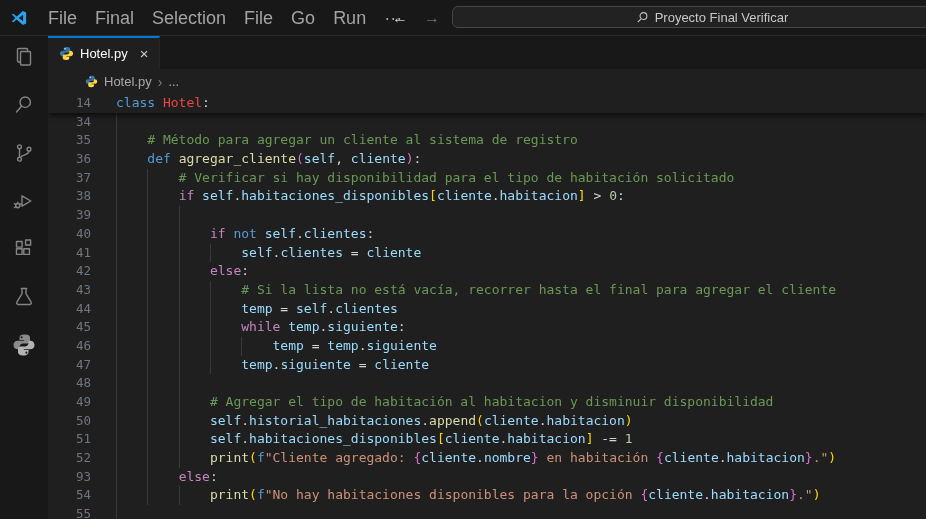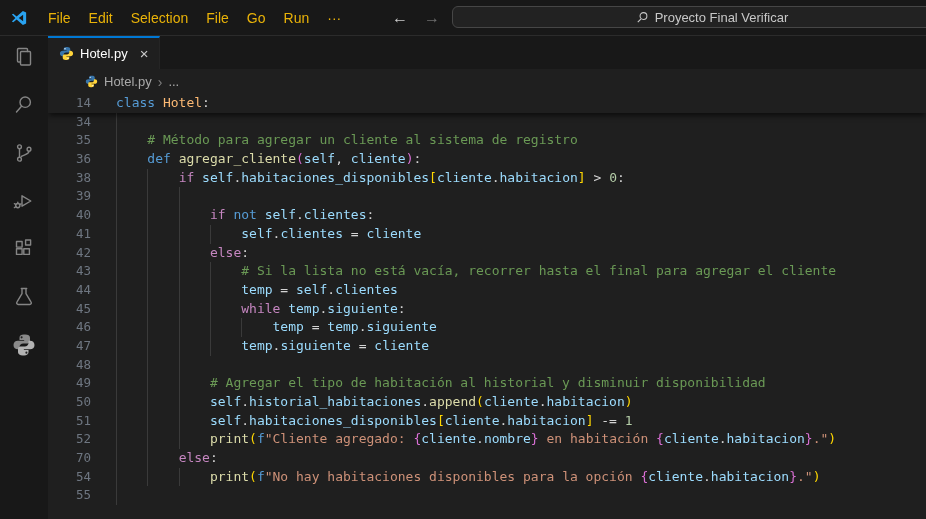--- a/index.html
+++ b/index.html
@@ -3,21 +3,21 @@
 <meta charset="utf-8">
 <style>
   html,body{margin:0;padding:0;background:#101010;}
   .app{position:relative;width:926px;height:519px;background:#1f1f1f;overflow:hidden;
        font-family:"Liberation Sans",sans-serif;-webkit-font-smoothing:antialiased;}
   
   .titlebar{position:relative;height:36px;background:#181818;border-bottom:1px solid #2b2b2b;
             display:flex;align-items:center;box-sizing:border-box;}
   .logo{width:20px;height:20px;margin:0 10px 0 9px;display:flex;align-items:center;justify-content:center;}
   .menus{display:flex;align-items:center;height:100%;}
-  .menu-item{padding:0 9px;height:24px;line-height:24px;color:#eab308;font-size:14px;border-radius:5px;cursor:default;}
+  .menu-item{padding:0 9px;height:24px;line-height:24px;color:#a3a3a3;font-size:18px;border-radius:5px;cursor:default;}
   .nav{position:absolute;left:390px;top:0;height:36px;display:flex;align-items:center;gap:12px;}
   .navbtn{font-size:16px;color:#cccccc;width:20px;text-align:center;}
   .navbtn.dim{color:#6e6e6e;}
   .searchbox{position:absolute;left:452px;top:6px;width:520px;height:22px;background:#222222;
              border:1px solid #464646;border-radius:6px;display:flex;align-items:center;justify-content:center;
              gap:6px;color:#c8c8c8;font-size:13px;box-sizing:border-box;}
   
   .bodyrow{display:flex;height:483px;}
   .activitybar{width:48px;background:#181818;display:flex;flex-direction:column;align-items:center;
                padding-top:8px;gap:22px;box-sizing:border-box;}
@@ -50,21 +50,21 @@
 <div class="app">
 
   <div class="titlebar">
     <div class="logo">
       <svg width="18" height="18" viewBox="0 0 24 24">
           <path fill="#29a3f1" d="M17.2 2.6 8.9 10 4.3 6.4 2.5 7.3l4.7 4.7-4.7 4.7 1.8.9L8.9 14l8.3 7.4 4.3-2.1V4.7l-4.3-2.1zm.3 5.1v8.6L11.7 12l5.8-4.3z"></path>
         </svg>
     </div>
     <div class="menus">
         <div class="menu-item">File</div>
-        <div class="menu-item">Edit</div>
+        <div class="menu-item">Final</div>
         <div class="menu-item">Selection</div>
         <div class="menu-item">File</div>
         <div class="menu-item">Go</div>
         <div class="menu-item">Run</div>
         <div class="menu-item">···</div>
       </div>
     <div class="nav">
       <span class="navbtn">←</span>
       <span class="navbtn dim">→</span>
     </div>
@@ -154,41 +154,42 @@
               <circle fill="#ffffff" cx="9.6" cy="13.1" r=".7"></circle>
             </svg>
         </span>
         <span class="bc-item">Hotel.py</span>
         <span class="bc-sep">›</span>
         <span class="bc-item">...</span>
       </div>
 
       <div class="editor">
         <div id="sticky">
-            <div class="code-line sticky"><span class="ln">14</span><span class="lc"><span style="color: rgb(86, 156, 214);">class</span><span style="color: rgb(212, 212, 212);"> </span><span style="color: #fdba74;">Hotel</span><span style="color: rgb(212, 212, 212);">:</span></span></div>
+            <div class="code-line sticky"><span class="ln">14</span><span class="lc"><span style="color: rgb(86, 156, 214);">class</span><span style="color: rgb(212, 212, 212);"> </span><span style="color: #ef4444;">Hotel</span><span style="color: rgb(212, 212, 212);">:</span></span></div>
           </div>
         <div id="code">
             <div class="code-line"><span class="ln">34</span><span class="lc"><i class="guide" style="left: calc(0ch + 8px);"></i></span></div>
             <div class="code-line"><span class="ln">35</span><span class="lc"><i class="guide" style="left: calc(0ch + 8px);"></i><span style="color: rgb(106, 153, 85);">    # Método para agregar un cliente al sistema de registro</span></span></div>
             <div class="code-line"><span class="ln">36</span><span class="lc"><i class="guide" style="left: calc(0ch + 8px);"></i><span style="color: rgb(212, 212, 212);">    </span><span style="color: rgb(86, 156, 214);">def</span><span style="color: rgb(212, 212, 212);"> </span><span style="color: rgb(220, 220, 170);">agregar_cliente</span><span style="color: rgb(218, 112, 214);">(</span><span style="color: rgb(156, 220, 254);">self</span><span style="color: rgb(212, 212, 212);">, </span><span style="color: rgb(156, 220, 254);">cliente</span><span style="color: rgb(218, 112, 214);">)</span><span style="color: rgb(212, 212, 212);">:</span></span></div>
+            <div class="code-line"><span class="ln">37</span><span class="lc"><i class="guide" style="left: calc(0ch + 8px);"></i><i class="guide" style="left: calc(4ch + 8px);"></i><span style="color: rgb(106, 153, 85);">        # Verificar si hay disponibilidad para el tipo de habitación solicitado</span></span></div>
             <div class="code-line"><span class="ln">38</span><span class="lc"><i class="guide" style="left: calc(0ch + 8px);"></i><i class="guide" style="left: calc(4ch + 8px);"></i><span style="color: rgb(212, 212, 212);">        </span><span style="color: rgb(197, 134, 192);">if</span><span style="color: rgb(212, 212, 212);"> </span><span style="color: rgb(156, 220, 254);">self</span><span style="color: rgb(212, 212, 212);">.</span><span style="color: rgb(156, 220, 254);">habitaciones_disponibles</span><span style="color: rgb(255, 215, 0);">[</span><span style="color: rgb(156, 220, 254);">cliente</span><span style="color: rgb(212, 212, 212);">.</span><span style="color: rgb(156, 220, 254);">habitacion</span><span style="color: rgb(255, 215, 0);">]</span><span style="color: rgb(212, 212, 212);"> &gt; </span><span style="color: rgb(181, 206, 168);">0</span><span style="color: rgb(212, 212, 212);">:</span></span></div>
             <div class="code-line"><span class="ln">39</span><span class="lc"><i class="guide" style="left: calc(0ch + 8px);"></i><i class="guide" style="left: calc(4ch + 8px);"></i><i class="guide" style="left: calc(8ch + 8px);"></i></span></div>
             <div class="code-line"><span class="ln">40</span><span class="lc"><i class="guide" style="left: calc(0ch + 8px);"></i><i class="guide" style="left: calc(4ch + 8px);"></i><i class="guide" style="left: calc(8ch + 8px);"></i><span style="color: rgb(212, 212, 212);">            </span><span style="color: rgb(197, 134, 192);">if</span><span style="color: rgb(212, 212, 212);"> </span><span style="color: rgb(86, 156, 214);">not</span><span style="color: rgb(212, 212, 212);"> </span><span style="color: rgb(156, 220, 254);">self</span><span style="color: rgb(212, 212, 212);">.</span><span style="color: rgb(156, 220, 254);">clientes</span><span style="color: rgb(212, 212, 212);">:</span></span></div>
             <div class="code-line"><span class="ln">41</span><span class="lc"><i class="guide" style="left: calc(0ch + 8px);"></i><i class="guide" style="left: calc(4ch + 8px);"></i><i class="guide" style="left: calc(8ch + 8px);"></i><i class="guide" style="left: calc(12ch + 8px);"></i><span style="color: rgb(212, 212, 212);">                </span><span style="color: rgb(156, 220, 254);">self</span><span style="color: rgb(212, 212, 212);">.</span><span style="color: rgb(156, 220, 254);">clientes</span><span style="color: rgb(212, 212, 212);"> = </span><span style="color: rgb(156, 220, 254);">cliente</span></span></div>
             <div class="code-line"><span class="ln">42</span><span class="lc"><i class="guide" style="left: calc(0ch + 8px);"></i><i class="guide" style="left: calc(4ch + 8px);"></i><i class="guide" style="left: calc(8ch + 8px);"></i><span style="color: rgb(212, 212, 212);">            </span><span style="color: rgb(197, 134, 192);">else</span><span style="color: rgb(212, 212, 212);">:</span></span></div>
             <div class="code-line"><span class="ln">43</span><span class="lc"><i class="guide" style="left: calc(0ch + 8px);"></i><i class="guide" style="left: calc(4ch + 8px);"></i><i class="guide" style="left: calc(8ch + 8px);"></i><i class="guide" style="left: calc(12ch + 8px);"></i><span style="color: rgb(106, 153, 85);">                # Si la lista no está vacía, recorrer hasta el final para agregar el cliente</span></span></div>
             <div class="code-line"><span class="ln">44</span><span class="lc"><i class="guide" style="left: calc(0ch + 8px);"></i><i class="guide" style="left: calc(4ch + 8px);"></i><i class="guide" style="left: calc(8ch + 8px);"></i><i class="guide" style="left: calc(12ch + 8px);"></i><span style="color: rgb(212, 212, 212);">                </span><span style="color: rgb(156, 220, 254);">temp</span><span style="color: rgb(212, 212, 212);"> = </span><span style="color: rgb(156, 220, 254);">self</span><span style="color: rgb(212, 212, 212);">.</span><span style="color: rgb(156, 220, 254);">clientes</span></span></div>
             <div class="code-line"><span class="ln">45</span><span class="lc"><i class="guide" style="left: calc(0ch + 8px);"></i><i class="guide" style="left: calc(4ch + 8px);"></i><i class="guide" style="left: calc(8ch + 8px);"></i><i class="guide" style="left: calc(12ch + 8px);"></i><span style="color: rgb(212, 212, 212);">                </span><span style="color: rgb(197, 134, 192);">while</span><span style="color: rgb(212, 212, 212);"> </span><span style="color: rgb(156, 220, 254);">temp</span><span style="color: rgb(212, 212, 212);">.</span><span style="color: rgb(156, 220, 254);">siguiente</span><span style="color: rgb(212, 212, 212);">:</span></span></div>
             <div class="code-line"><span class="ln">46</span><span class="lc"><i class="guide" style="left: calc(0ch + 8px);"></i><i class="guide" style="left: calc(4ch + 8px);"></i><i class="guide" style="left: calc(8ch + 8px);"></i><i class="guide" style="left: calc(12ch + 8px);"></i><i class="guide" style="left: calc(16ch + 8px);"></i><span style="color: rgb(212, 212, 212);">                    </span><span style="color: rgb(156, 220, 254);">temp</span><span style="color: rgb(212, 212, 212);"> = </span><span style="color: rgb(156, 220, 254);">temp</span><span style="color: rgb(212, 212, 212);">.</span><span style="color: rgb(156, 220, 254);">siguiente</span></span></div>
             <div class="code-line"><span class="ln">47</span><span class="lc"><i class="guide" style="left: calc(0ch + 8px);"></i><i class="guide" style="left: calc(4ch + 8px);"></i><i class="guide" style="left: calc(8ch + 8px);"></i><i class="guide" style="left: calc(12ch + 8px);"></i><span style="color: rgb(212, 212, 212);">                </span><span style="color: rgb(156, 220, 254);">temp</span><span style="color: rgb(212, 212, 212);">.</span><span style="color: rgb(156, 220, 254);">siguiente</span><span style="color: rgb(212, 212, 212);"> = </span><span style="color: rgb(156, 220, 254);">cliente</span></span></div>
             <div class="code-line"><span class="ln">48</span><span class="lc"><i class="guide" style="left: calc(0ch + 8px);"></i><i class="guide" style="left: calc(4ch + 8px);"></i><i class="guide" style="left: calc(8ch + 8px);"></i></span></div>
-            <div class="code-line"><span class="ln">49</span><span class="lc"><i class="guide" style="left: calc(0ch + 8px);"></i><i class="guide" style="left: calc(4ch + 8px);"></i><i class="guide" style="left: calc(8ch + 8px);"></i><span style="color: rgb(106, 153, 85);">            # Agregar el tipo de habitación al historial y disminuir disponibilidad</span></span></div>
+            <div class="code-line"><span class="ln">49</span><span class="lc"><i class="guide" style="left: calc(0ch + 8px);"></i><i class="guide" style="left: calc(4ch + 8px);"></i><i class="guide" style="left: calc(8ch + 8px);"></i><span style="color: rgb(106, 153, 85);">            # Agregar el tipo de habitación al habitacion y disminuir disponibilidad</span></span></div>
             <div class="code-line"><span class="ln">50</span><span class="lc"><i class="guide" style="left: calc(0ch + 8px);"></i><i class="guide" style="left: calc(4ch + 8px);"></i><i class="guide" style="left: calc(8ch + 8px);"></i><span style="color: rgb(212, 212, 212);">            </span><span style="color: rgb(156, 220, 254);">self</span><span style="color: rgb(212, 212, 212);">.</span><span style="color: rgb(156, 220, 254);">historial_habitaciones</span><span style="color: rgb(212, 212, 212);">.</span><span style="color: rgb(220, 220, 170);">append</span><span style="color: rgb(255, 215, 0);">(</span><span style="color: rgb(156, 220, 254);">cliente</span><span style="color: rgb(212, 212, 212);">.</span><span style="color: rgb(156, 220, 254);">habitacion</span><span style="color: rgb(255, 215, 0);">)</span></span></div>
             <div class="code-line"><span class="ln">51</span><span class="lc"><i class="guide" style="left: calc(0ch + 8px);"></i><i class="guide" style="left: calc(4ch + 8px);"></i><i class="guide" style="left: calc(8ch + 8px);"></i><span style="color: rgb(212, 212, 212);">            </span><span style="color: rgb(156, 220, 254);">self</span><span style="color: rgb(212, 212, 212);">.</span><span style="color: rgb(156, 220, 254);">habitaciones_disponibles</span><span style="color: rgb(255, 215, 0);">[</span><span style="color: rgb(156, 220, 254);">cliente</span><span style="color: rgb(212, 212, 212);">.</span><span style="color: rgb(156, 220, 254);">habitacion</span><span style="color: rgb(255, 215, 0);">]</span><span style="color: rgb(212, 212, 212);"> -= </span><span style="color: rgb(181, 206, 168);">1</span></span></div>
             <div class="code-line"><span class="ln">52</span><span class="lc"><i class="guide" style="left: calc(0ch + 8px);"></i><i class="guide" style="left: calc(4ch + 8px);"></i><i class="guide" style="left: calc(8ch + 8px);"></i><span style="color: rgb(212, 212, 212);">            </span><span style="color: rgb(220, 220, 170);">print</span><span style="color: rgb(255, 215, 0);">(</span><span style="color: rgb(86, 156, 214);">f</span><span style="color: rgb(206, 145, 120);">"Cliente agregado: </span><span style="color: rgb(218, 112, 214);">{</span><span style="color: rgb(156, 220, 254);">cliente</span><span style="color: rgb(212, 212, 212);">.</span><span style="color: rgb(156, 220, 254);">nombre</span><span style="color: rgb(218, 112, 214);">}</span><span style="color: rgb(206, 145, 120);"> en habitación </span><span style="color: rgb(218, 112, 214);">{</span><span style="color: rgb(156, 220, 254);">cliente</span><span style="color: rgb(212, 212, 212);">.</span><span style="color: rgb(156, 220, 254);">habitacion</span><span style="color: rgb(218, 112, 214);">}</span><span style="color: rgb(206, 145, 120);">."</span><span style="color: rgb(255, 215, 0);">)</span></span></div>
-            <div class="code-line"><span class="ln">70</span><span class="lc"><i class="guide" style="left: calc(0ch + 8px);"></i><i class="guide" style="left: calc(4ch + 8px);"></i><span style="color: rgb(212, 212, 212);">        </span><span style="color: rgb(197, 134, 192);">else</span><span style="color: rgb(212, 212, 212);">:</span></span></div>
+            <div class="code-line"><span class="ln">93</span><span class="lc"><i class="guide" style="left: calc(0ch + 8px);"></i><i class="guide" style="left: calc(4ch + 8px);"></i><span style="color: rgb(212, 212, 212);">        </span><span style="color: rgb(197, 134, 192);">else</span><span style="color: rgb(212, 212, 212);">:</span></span></div>
             <div class="code-line"><span class="ln">54</span><span class="lc"><i class="guide" style="left: calc(0ch + 8px);"></i><i class="guide" style="left: calc(4ch + 8px);"></i><i class="guide" style="left: calc(8ch + 8px);"></i><span style="color: rgb(212, 212, 212);">            </span><span style="color: rgb(220, 220, 170);">print</span><span style="color: rgb(255, 215, 0);">(</span><span style="color: rgb(86, 156, 214);">f</span><span style="color: rgb(206, 145, 120);">"No hay habitaciones disponibles para la opción </span><span style="color: rgb(218, 112, 214);">{</span><span style="color: rgb(156, 220, 254);">cliente</span><span style="color: rgb(212, 212, 212);">.</span><span style="color: rgb(156, 220, 254);">habitacion</span><span style="color: rgb(218, 112, 214);">}</span><span style="color: rgb(206, 145, 120);">."</span><span style="color: rgb(255, 215, 0);">)</span></span></div>
             <div class="code-line"><span class="ln">55</span><span class="lc"><i class="guide" style="left: calc(0ch + 8px);"></i></span></div>
           </div>
       </div>
     </div>
   </div>
 </div>
 
 </body></html>

